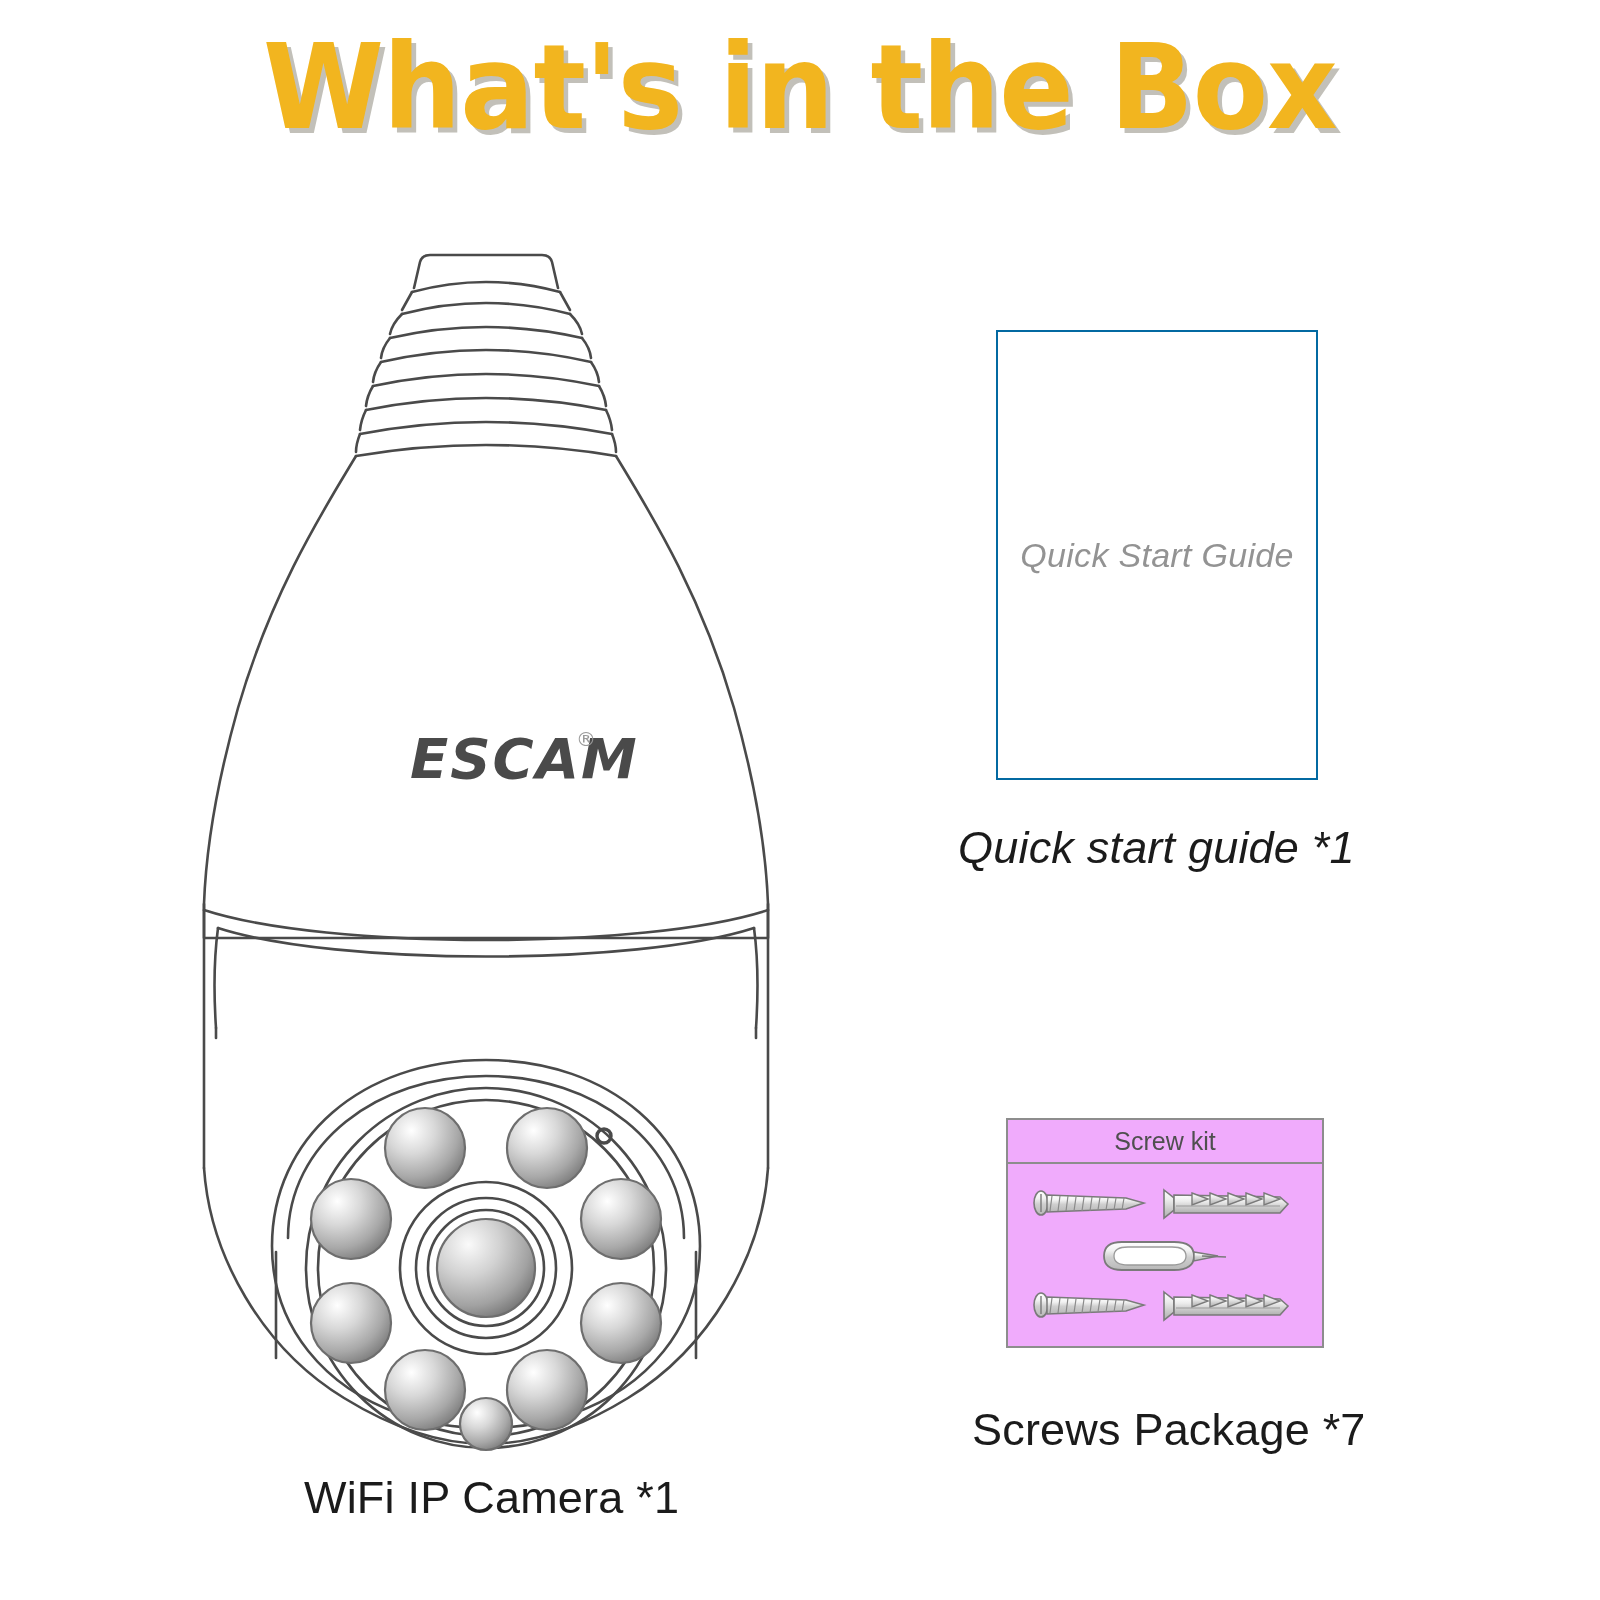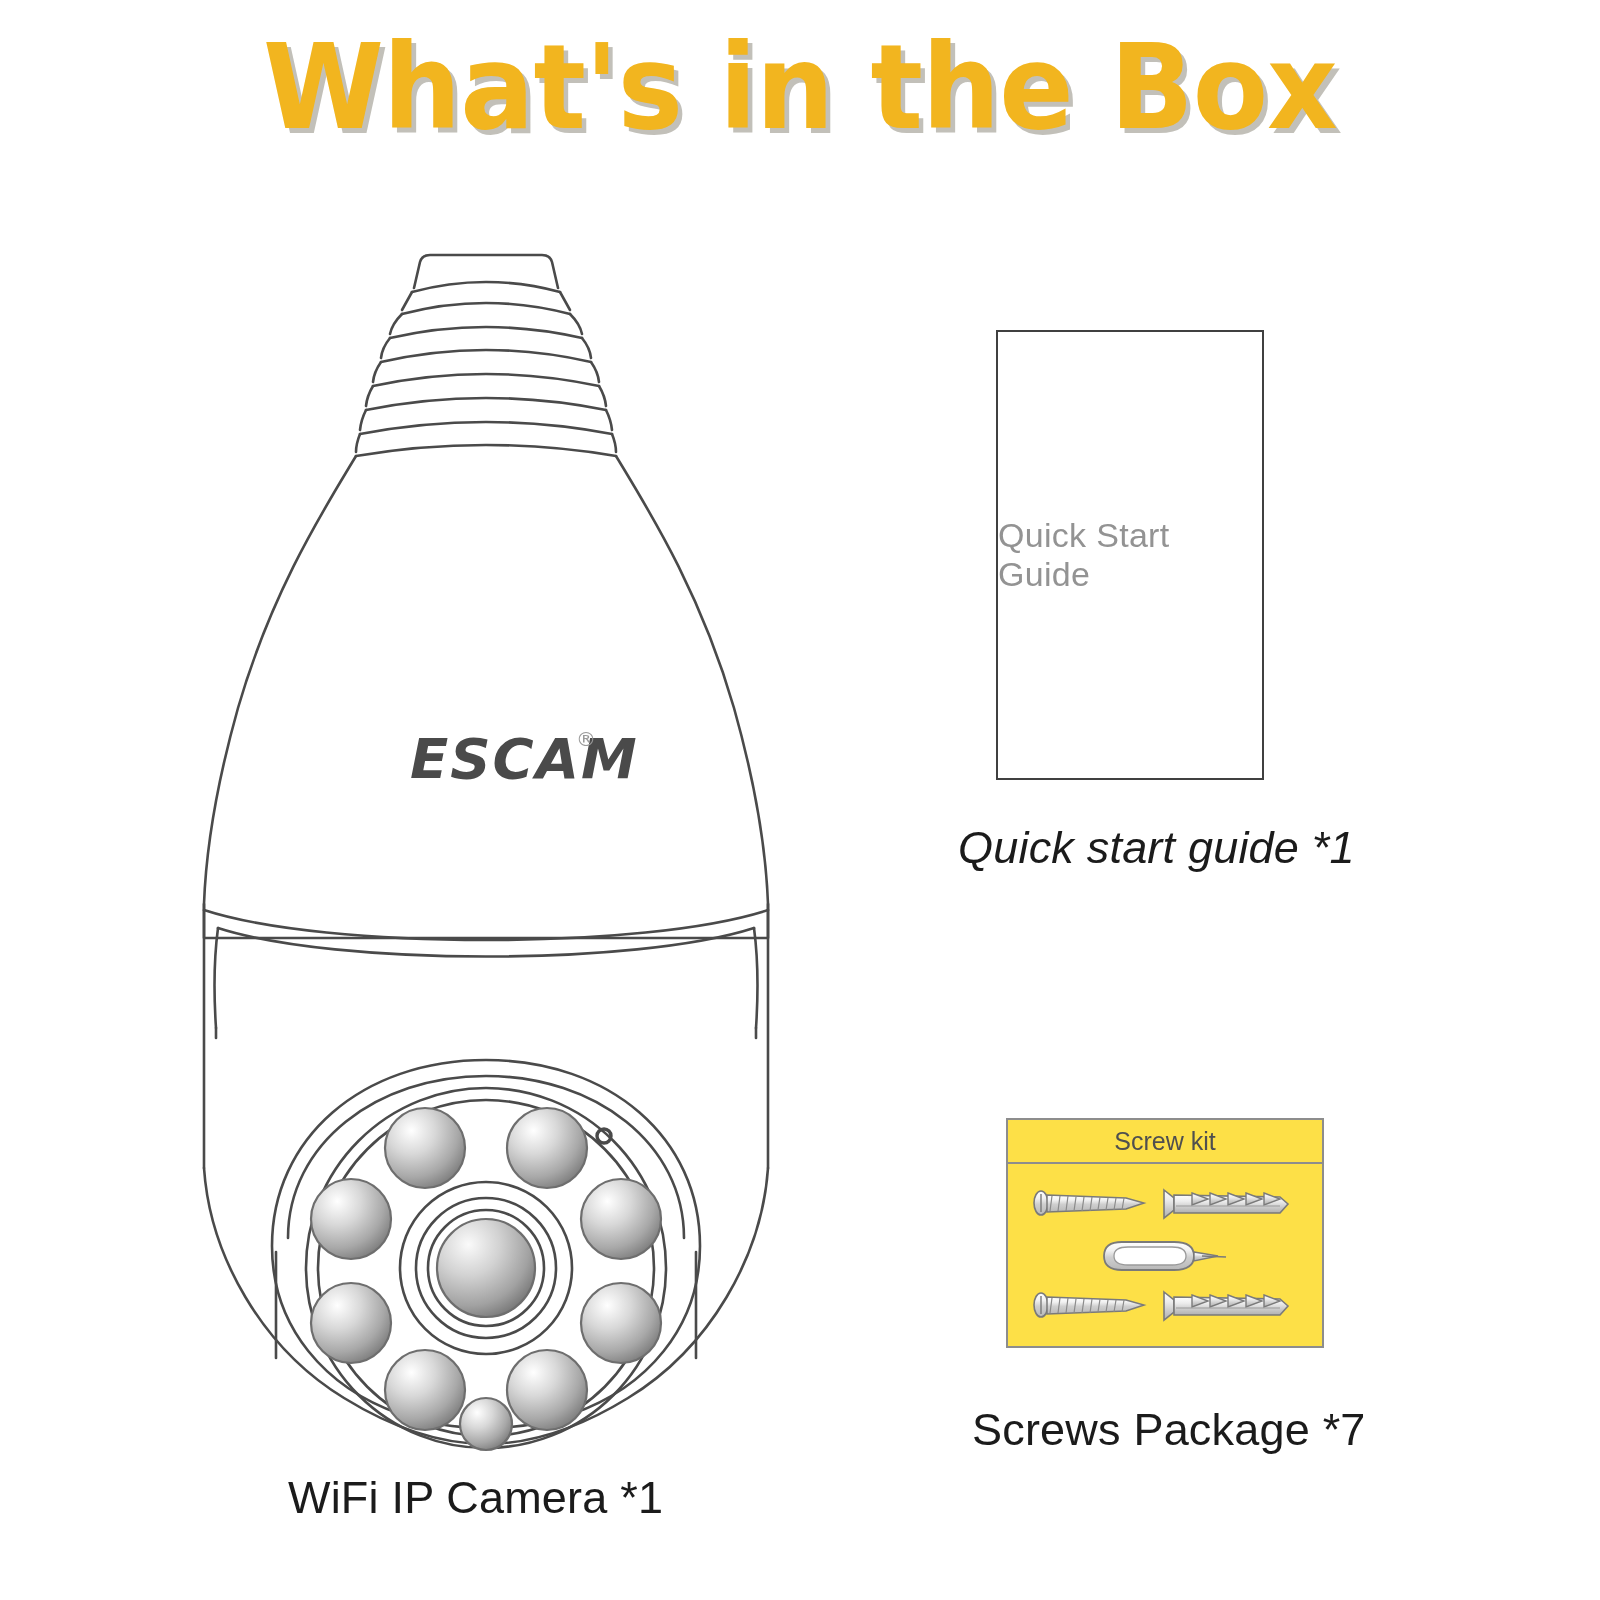--- a/index.html
+++ b/index.html
@@ -38,34 +38,35 @@
 
   
   .caption {
     position: absolute;
     font-family: "Liberation Sans", sans-serif;
     font-size: 45px;
     color: #1b1b1b;
     white-space: nowrap;
     letter-spacing: 0.2px;
   }
-  #caption-camera { left: 288px;  top: 1472px; }
+  #caption-camera { left: 304px;  top: 1472px; }
   #caption-guide  { left: 958px;  top: 822px; font-style: italic;  }
   #caption-screws { left: 972px;  top: 1404px; }
 
   
   #qsg-box {
     position: absolute;
     left: 996px;
     top: 330px;
-    width: 268px;
+    width: 322px;
     height: 450px;
-    border: 2px solid #404040;
+    border: 2px solid #0369a1;
     background: #ffffff;
     box-sizing: border-box;
+    font-style: italic;
   }
   #qsg-label {
     position: absolute;
     left: 0;
     top: 0;
     width: 100%;
     height: 100%;
     display: flex;
     align-items: center;
     justify-content: center;
@@ -76,21 +77,21 @@
   }
 
   
   #screw-box {
     position: absolute;
     left: 1006px;
     top: 1118px;
     width: 318px;
     height: 230px;
     border: 2px solid #8d8d8d;
-    background: #fde047;
+    background: #f0abfc;
     box-sizing: border-box;
   }
   #screw-header {
     height: 42px;
     border-bottom: 2px solid #8d8d8d;
     display: flex;
     align-items: center;
     justify-content: center;
     font-family: "Liberation Sans", sans-serif;
     font-size: 25px;

